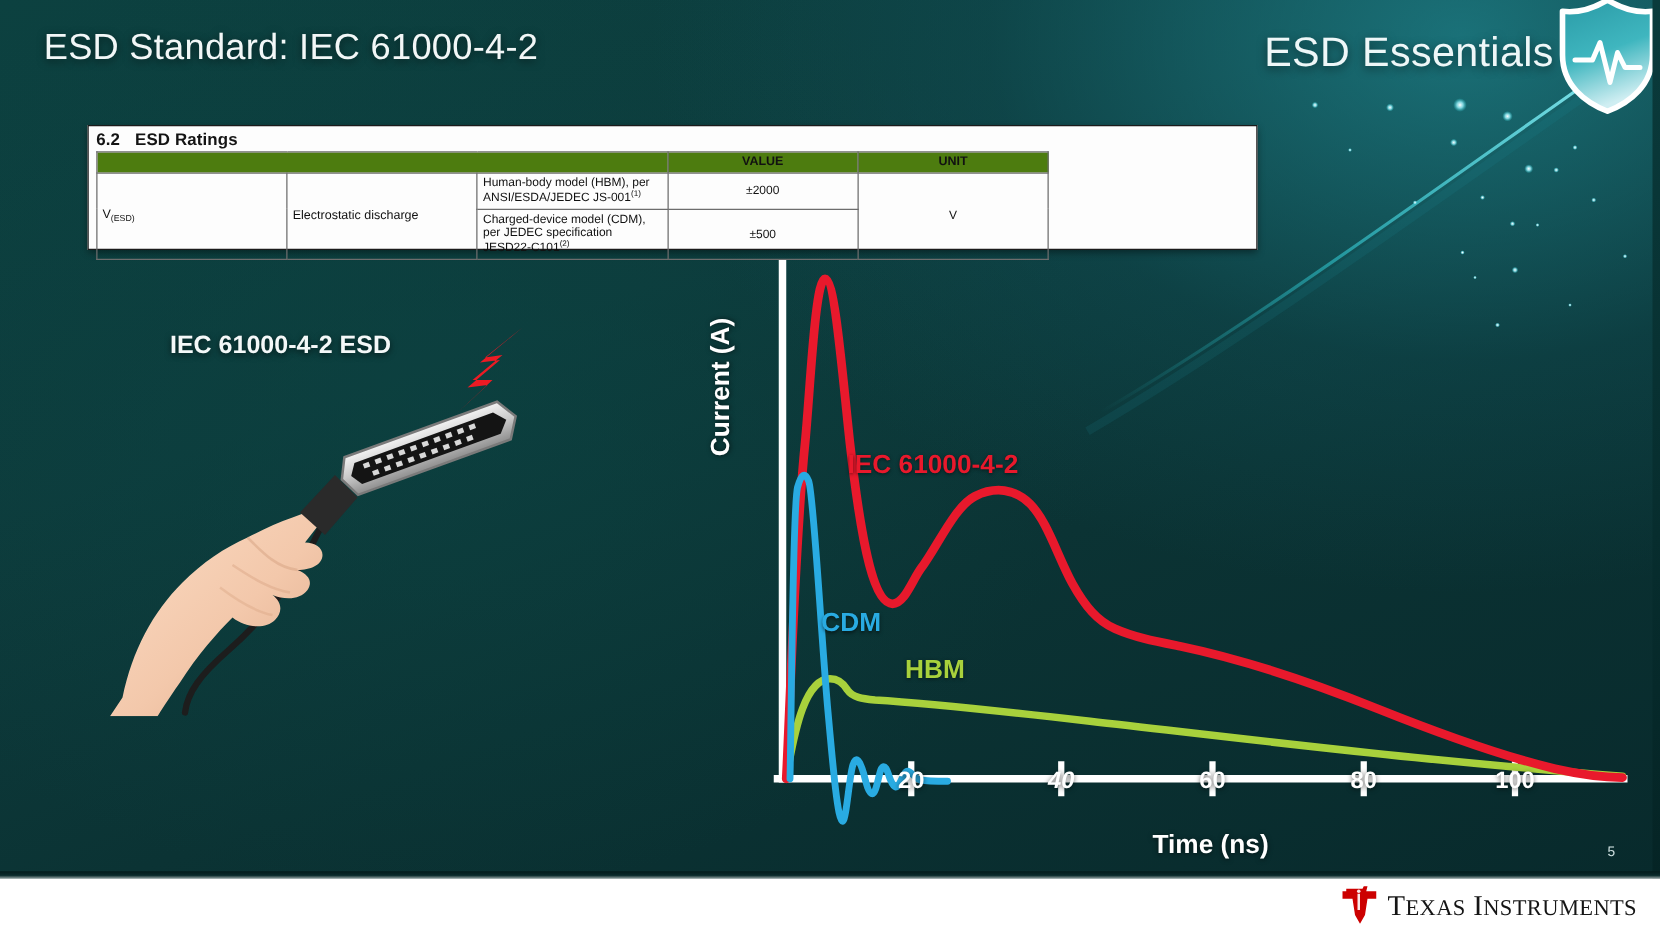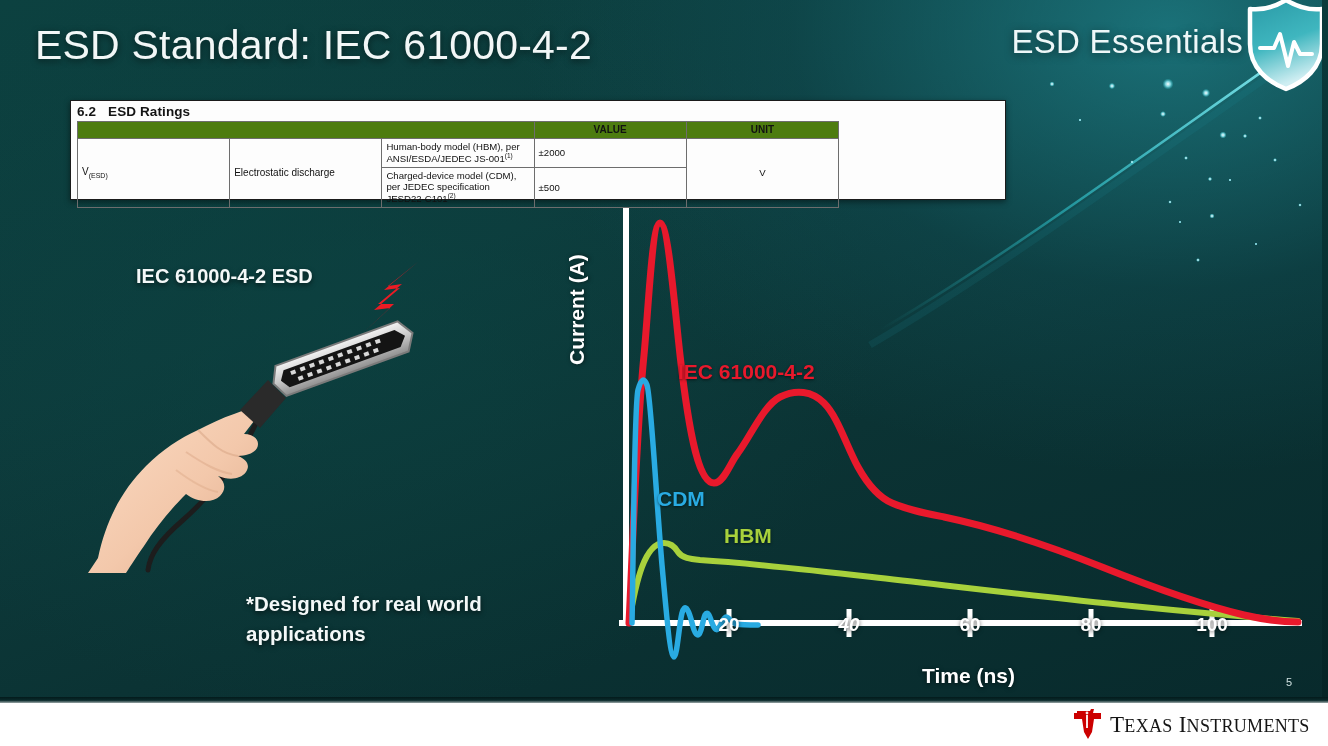--- a/index.html
+++ b/index.html
@@ -32,21 +32,21 @@
     position:absolute;right:0;top:0;width:6px;height:703px;
     background:linear-gradient(180deg,#0a3b3c,#052425);
   }
 
   
   .deco{position:absolute;left:0;top:0;width:1328px;height:703px;pointer-events:none;}
 
   
   #title{
     position:absolute;left:35px;top:22px;
-    font-size:41px;font-weight:400;color:#f2f7f7;letter-spacing:0.2px;
+    font-size:29px;font-weight:400;color:#f2f7f7;letter-spacing:0.2px;
     text-shadow:0 2px 7px rgba(0,0,0,.55);white-space:nowrap;
   }
 
   
   #brandName{
     position:absolute;right:85px;top:23px;
     font-size:33px;font-weight:400;color:#eef7f8;letter-spacing:0.3px;
     text-shadow:0 2px 8px rgba(0,0,0,.5);white-space:nowrap;
   }
   #shield{position:absolute;right:0px;top:-4px;width:84px;height:96px;}
@@ -68,21 +68,21 @@
     font-family:"Liberation Sans", sans-serif;font-size:9.6px;color:#111;
     table-layout:fixed;
   }
   table.ds td,table.ds th{
     border:1px solid #6d6d6d;padding:2px 4px;vertical-align:middle;line-height:1.18;
   }
   table.ds th{background:#4d7c0f;font-size:10px;font-weight:bold;text-align:center;}
   td.sym{width:48px;text-align:left;font-size:10px;}
   td.param{width:165px;text-align:left;font-size:10px;}
   td.desc{text-align:left;}
-  td.val{width:72px;text-align:left;}
+  td.val{width:72px;text-align:center;}
   td.unit{width:74px;text-align:center;}
   .sub{font-size:7px;vertical-align:sub;}
   .sup{font-size:6.5px;vertical-align:super;}
   .blankhead{background:#dcdcdc;}
 
   
   #esdLabel{
     position:absolute;left:136px;top:265px;
     font-size:20px;font-weight:bold;color:#f4f8f8;
     text-shadow:0 2px 5px rgba(0,0,0,.6);white-space:nowrap;
@@ -269,21 +269,20 @@
             <rect x="277" y="106" width="5" height="4"></rect>
           <rect x="287" y="106" width="5" height="4"></rect>
         </g>
       </g>
     </svg>
 
     <svg style="position:absolute;left:352px;top:258px;width:72px;height:78px;" viewBox="0 0 72 78">
       <path d="M60 6 L 30 34 L 46 34 L 22 54 L 36 52 L 6 76 L 40 48 L 24 50 L 50 28 L 34 30 Z" fill="#ec1b24" transform="rotate(180 36 40)"></path>
     </svg>
 
-    <div id="note">*Designed for real world applications</div>
 
     <div id="ylabel">Current (A)</div>
 
     <svg id="chart" viewBox="0 0 730 490">
 
       <line x1="54" y1="6" x2="54" y2="418" stroke="#ffffff" stroke-width="6" stroke-linecap="square"></line>
       <line x1="50" y1="418" x2="728" y2="418" stroke="#ffffff" stroke-width="6" stroke-linecap="square"></line>
 
       <g stroke="#ffffff" stroke-width="5">
         <line x1="157" y1="404" x2="157" y2="432"></line>

